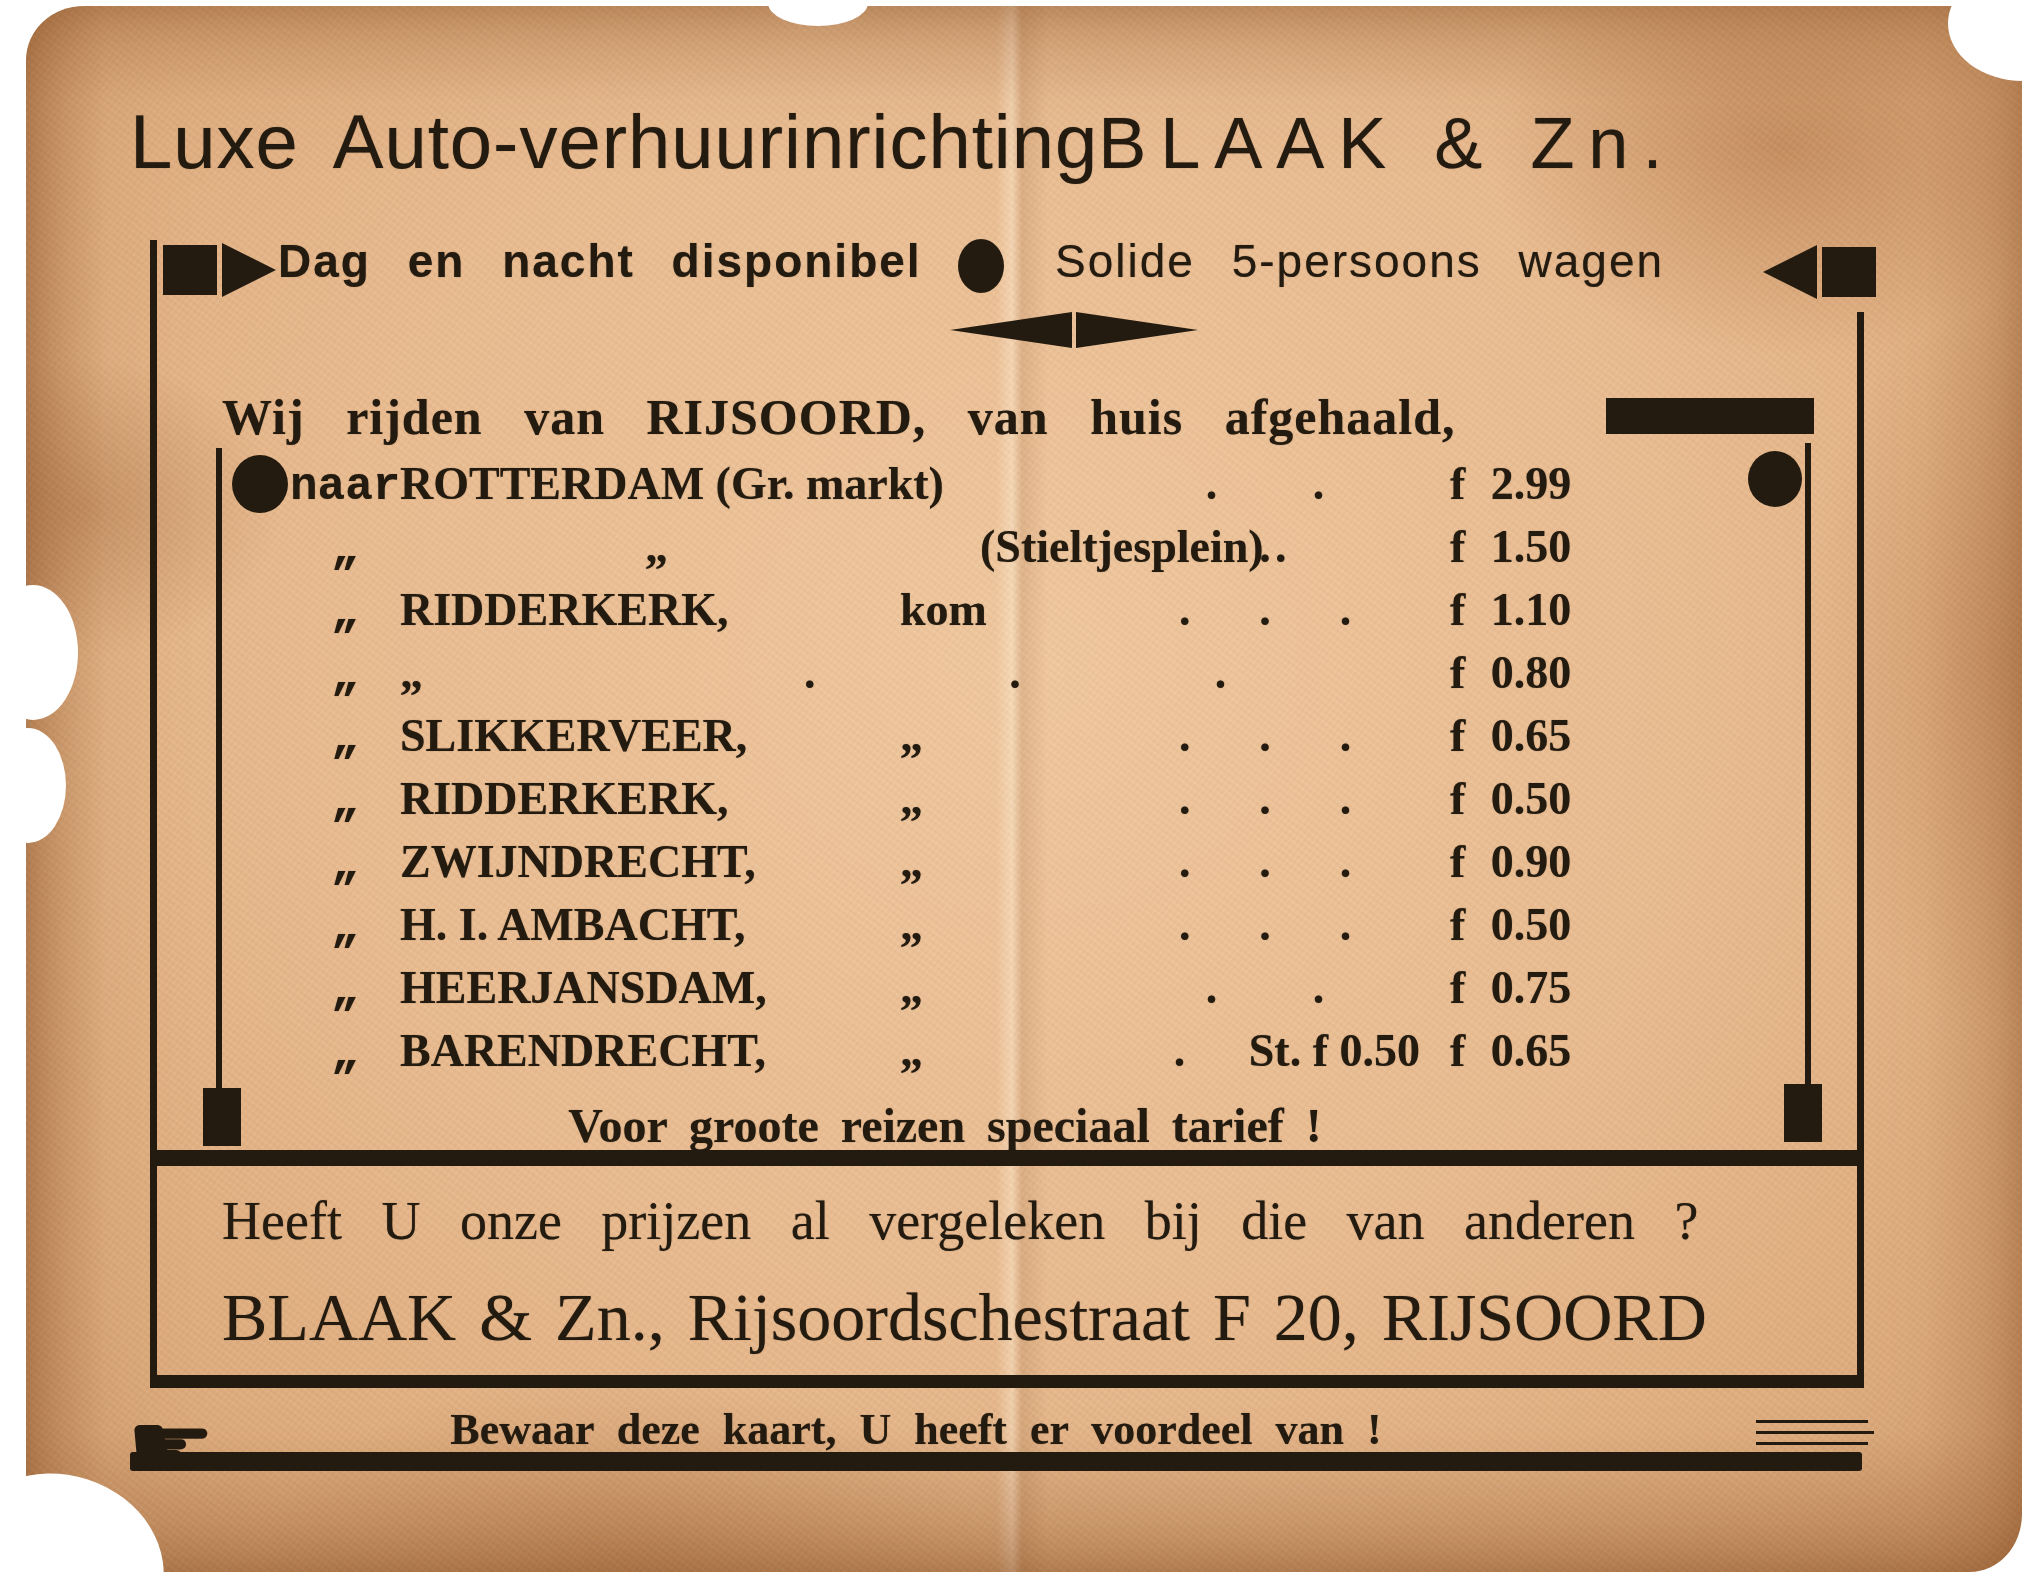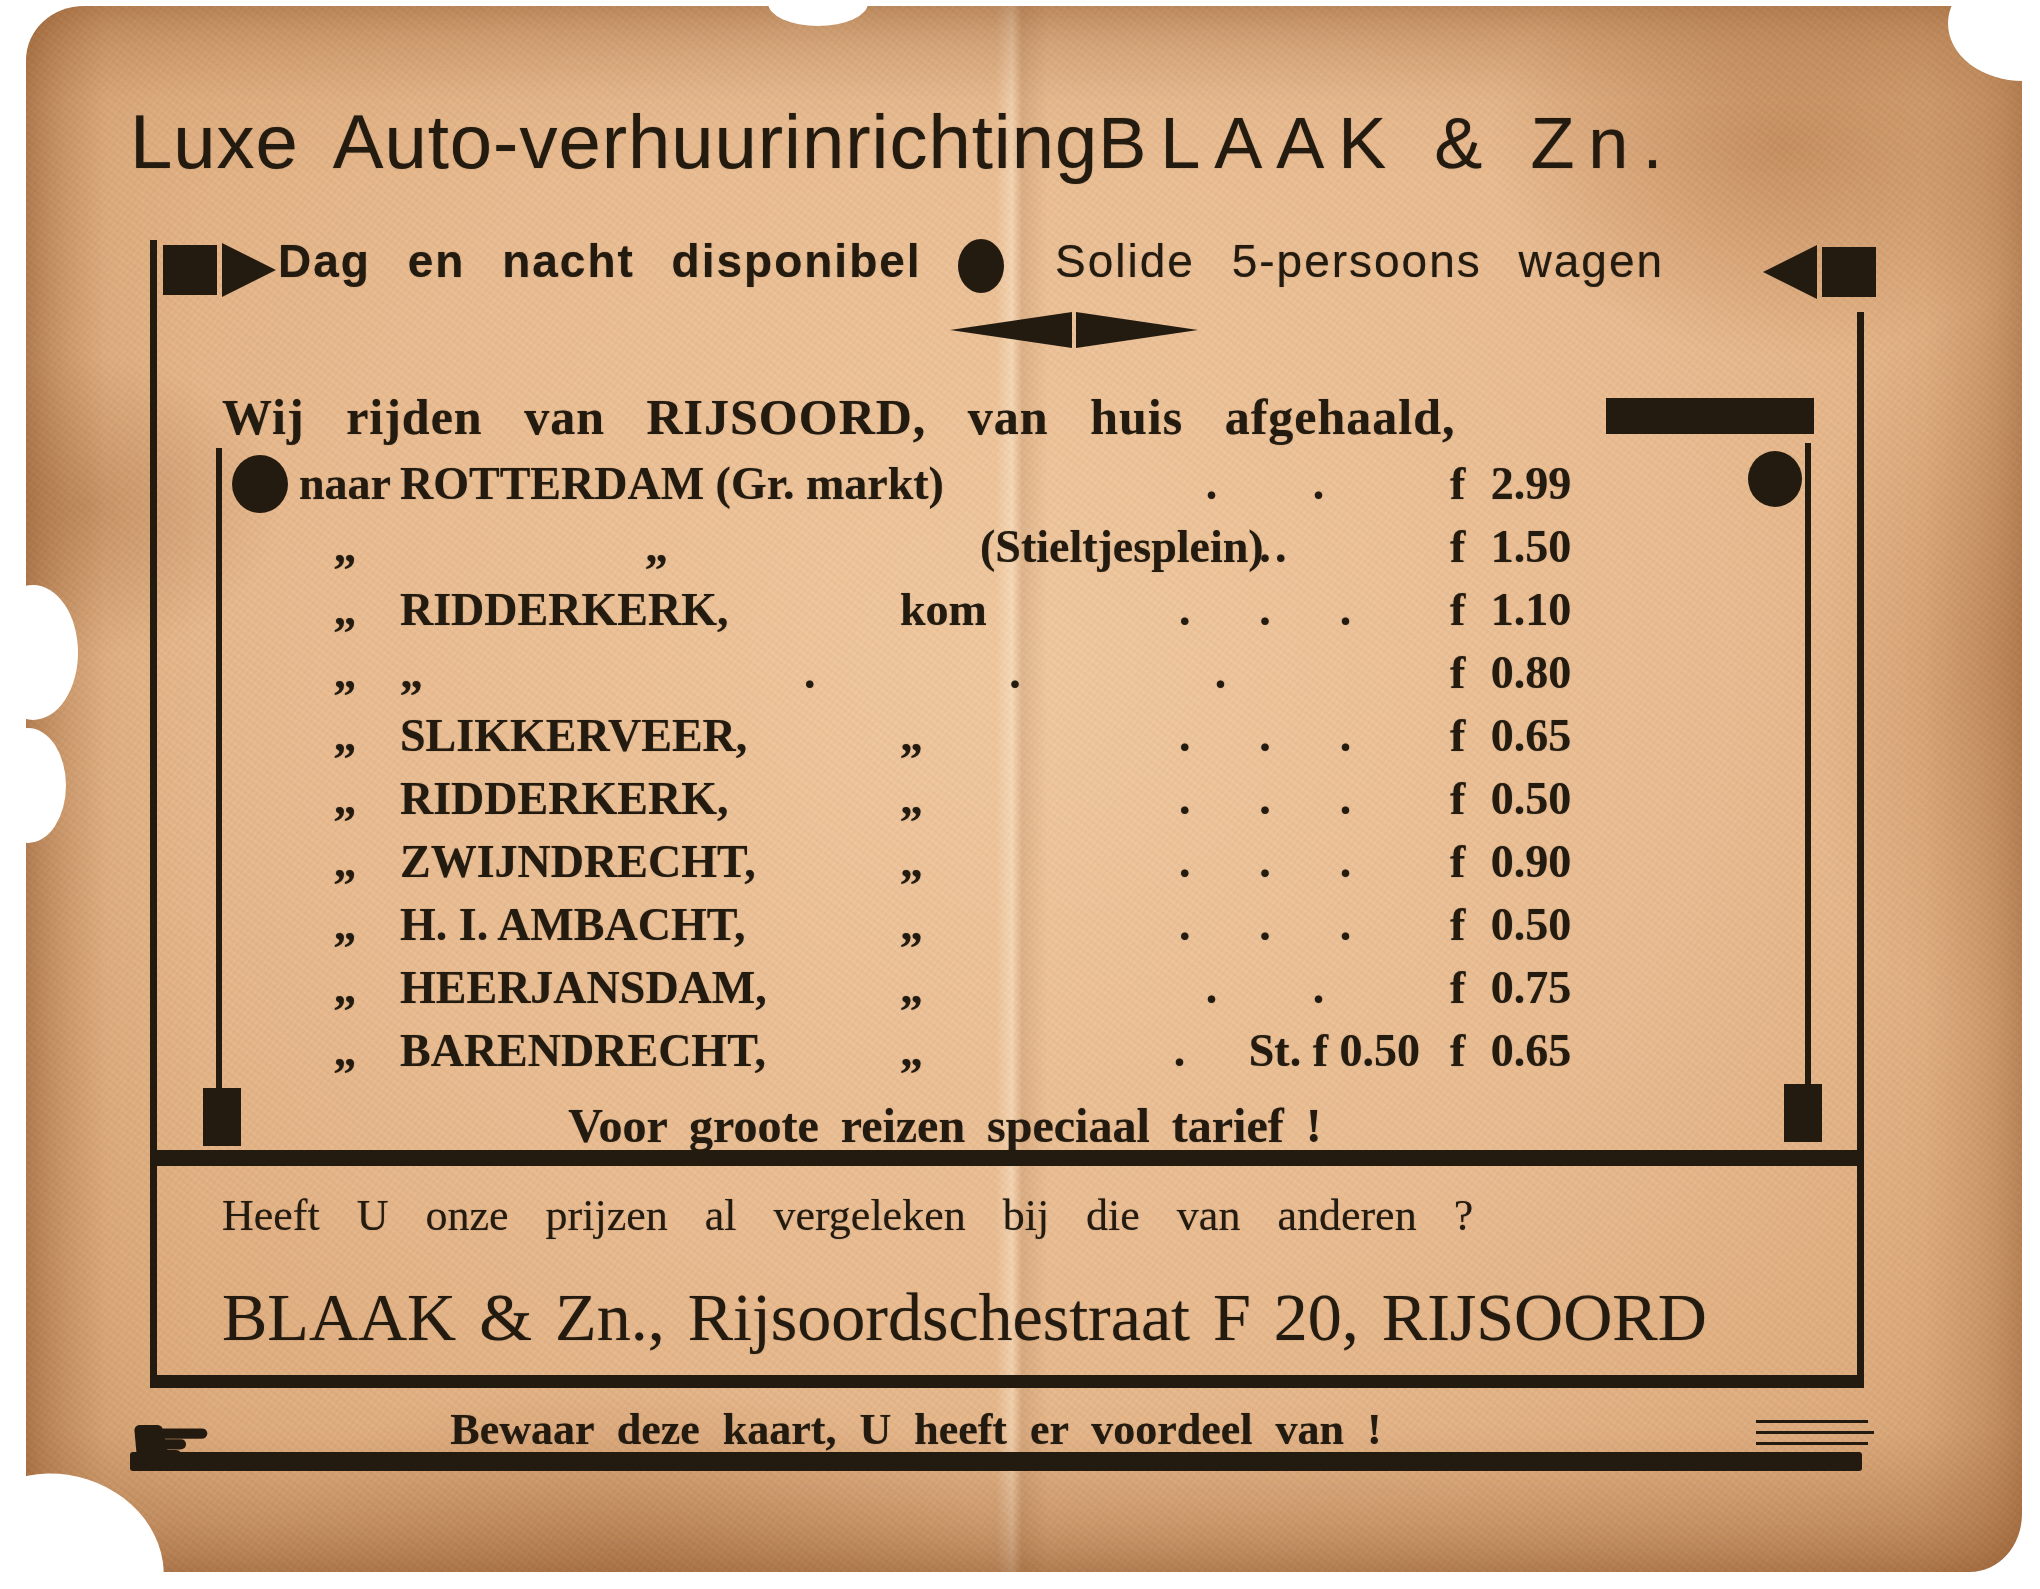--- a/index.html
+++ b/index.html
@@ -59,36 +59,36 @@
   .bullet-inner-left{left:206px;top:449px;width:56px;height:58px;}
   .bullet-inner-right{left:1722px;top:445px;width:54px;height:56px;}
   .black-bar{left:1580px;top:392px;width:208px;height:36px;}
 
   .intro{left:196px;top:382px;font-size:50px;font-weight:bold;word-spacing:28px;letter-spacing:1px;}
 
   
   .price-table{left:264px;top:446px;width:1310px;}
   .prow{position:static;display:flex;align-items:baseline;height:63px;line-height:63px;font-size:46px;font-weight:bold;}
   .prow span{position:static;text-shadow:0 0 1px rgba(36,27,16,.5);white-space:nowrap;}
-  .c1{width:110px;flex:none;text-align:center;}
+  .c1{width:110px;flex:none;text-align:center;font-family:Liberation Mono, monospace;}
   .c2{width:500px;flex:none;overflow:visible;}
   .c2.qi{padding-left:245px;width:255px;}
   .c3{width:210px;flex:none;}
   .c3.pl{padding-left:80px;width:130px;}
   .leaders{flex:1;display:flex;justify-content:space-evenly;align-items:baseline;}
   .extra{margin-right:30px;}
   .price{width:150px;flex:none;word-spacing:14px;}
   .tarief{left:264px;top:1092px;width:1310px;text-align:center;font-size:48px;font-weight:bold;word-spacing:10px;}
 
   .hrule{border-radius:3px;}
   .rule1{left:124px;top:1144px;width:1713px;height:16px;}
   .rule2{left:124px;top:1369px;width:1713px;height:13px;}
   .rule3{left:104px;top:1446px;width:1732px;height:19px;}
 
-  .question{left:196px;top:1184px;font-size:44px;word-spacing:26px;}
+  .question{left:196px;top:1184px;font-size:54px;word-spacing:26px;}
   .address{left:196px;top:1272px;font-size:68px;font-weight:normal;word-spacing:6px;}
 
   .manicule{left:100px;top:1392px;font-family:"DejaVu Sans",sans-serif;font-size:100px;line-height:100px;}
   .bewaar{left:340px;top:1398px;width:1100px;text-align:center;font-size:44px;font-weight:bold;word-spacing:12px;}
   .hashlines{left:1730px;top:1414px;}
   .hashlines i{position:static;display:block;width:112px;height:3px;background:#241b10;margin-bottom:8px;}
   .hashlines i:nth-child(2){width:118px;}
 
   
   .notch{position:absolute;background:#fff;border-radius:50%;}

